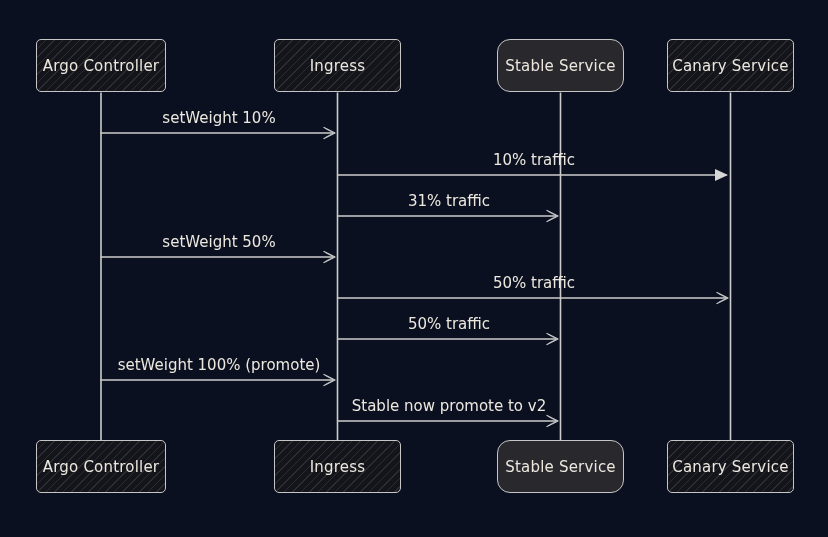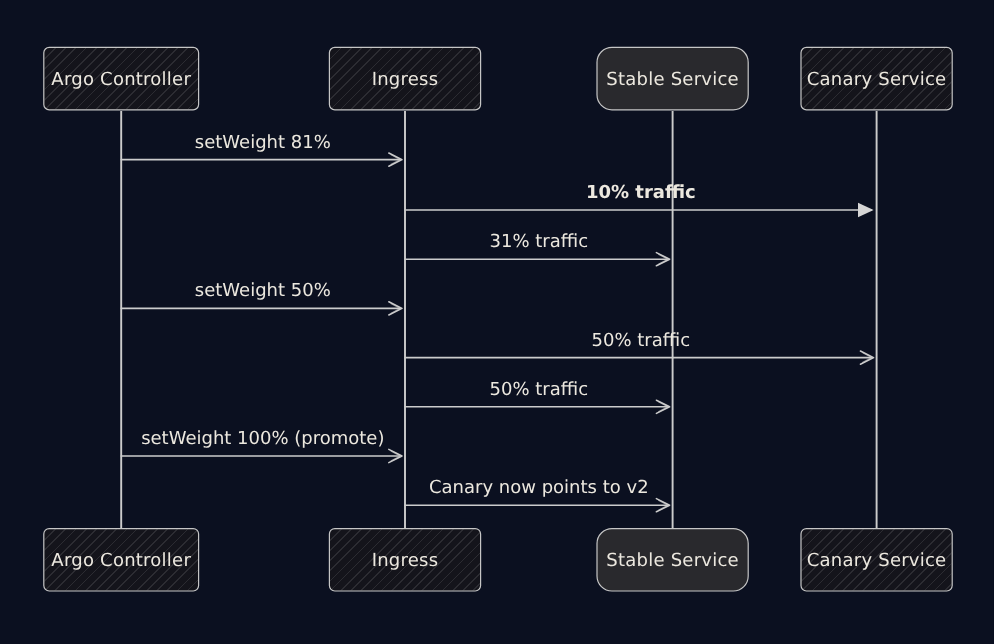--- a/index.html
+++ b/index.html
@@ -81,22 +81,22 @@
   <div class="actor fill-hatch" style="left:274px;top:440px;width:127px;">
     <span>Ingress</span>
   </div>
   <div class="actor fill-solid" style="left:497px;top:440px;width:127px;">
     <span>Stable Service</span>
   </div>
   <div class="actor fill-hatch" style="left:667px;top:440px;width:127px;">
     <span>Canary Service</span>
   </div>
 
-  <div class="msg-label" style="left:219px;top:109px;">setWeight 81%</div>
-  <div class="msg-label" style="left:534px;top:151px;font-weight:bold;">10% traffic</div>
+  <div class="msg-label" style="left:219px;top:109px;">setWeight 10%</div>
+  <div class="msg-label" style="left:534px;top:151px;">10% traffic</div>
   <div class="msg-label" style="left:449px;top:192px;">31% traffic</div>
   <div class="msg-label" style="left:219px;top:233px;text-align:right;">setWeight 50%</div>
   <div class="msg-label" style="left:534px;top:274px;">50% traffic</div>
   <div class="msg-label" style="left:449px;top:315px;">50% traffic</div>
   <div class="msg-label" style="left:219px;top:356px;">setWeight 100% (promote)</div>
-  <div class="msg-label" style="left:449px;top:397px;">Canary now points to v2</div>
+  <div class="msg-label" style="left:449px;top:397px;">Stable now promote to v2</div>
 
 </div>
 
 </body></html>

